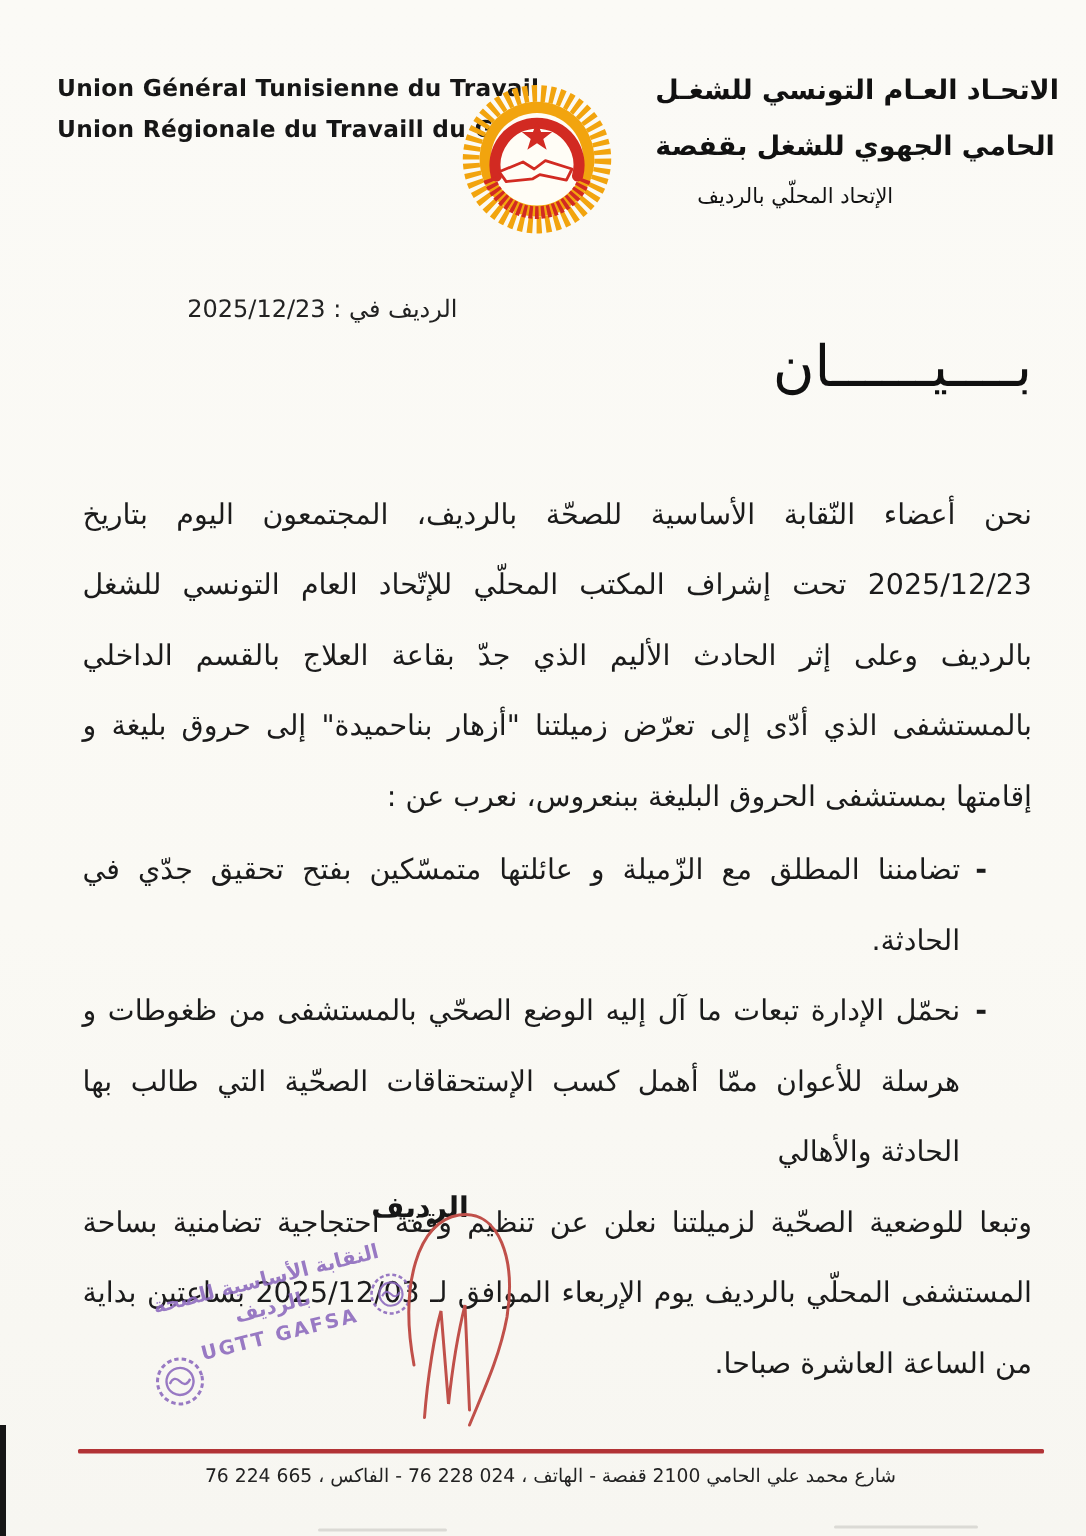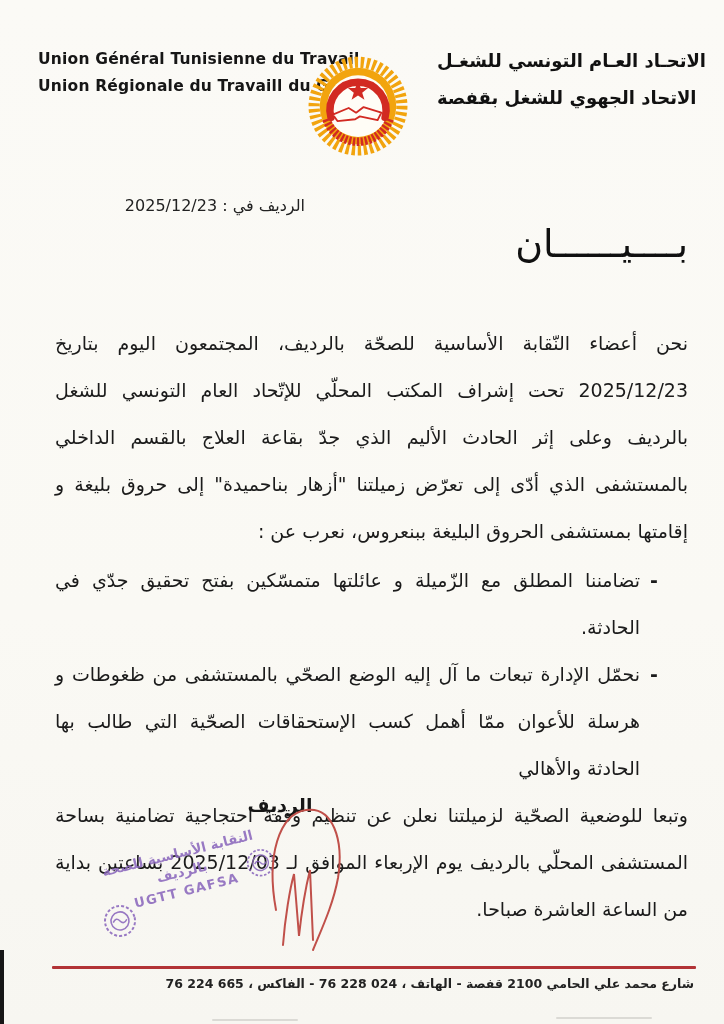--- a/index.html
+++ b/index.html
@@ -70,22 +70,22 @@
   .stamp .emblem.left{left:-2px;top:44px;width:36px;height:36px;}
   .stamp .emblem.right{right:-6px;top:24px;width:31px;height:31px;}
   .signature-svg{position:absolute;left:256px;top:798px;width:100px;height:155px;}
   
   .footer-rule{
     position:absolute;left:52px;top:966px;width:644px;height:3px;
     background:#b23336;border-radius:1px;
   }
   .footer-text{
     position:absolute;left:40px;right:30px;top:976px;
-    direction:rtl;
-    font-size:12.5px;font-weight:bold;color:#222;
+    direction:rtl;text-align:center;
+    font-size:12.5px;font-weight:normal;color:#222;
   }
   
   .edge-artifact{position:absolute;left:0;top:950px;width:4px;height:74px;background:#161616;}
   .smudge{position:absolute;background:#b9b9b4;opacity:.45;border-radius:2px;}
   .smudge.a{left:212px;top:1019px;width:86px;height:2px;}
   .smudge.b{left:556px;top:1017px;width:96px;height:2px;}
 </style>
 </head>
 <body>
 
@@ -103,21 +103,22 @@
       <circle cx="60" cy="58" r="33" fill="#fffdf6"></circle>
       <path d="M31,70 A30,30 0 1 1 89,70" fill="none" stroke="#d22a22" stroke-width="8" stroke-linecap="round"></path>
       <polygon points="60,31 62.9,38.6 70.8,38.6 64.5,43.6 66.9,51.2 60,46.6 53.1,51.2 55.5,43.6 49.2,38.6 57.1,38.6" fill="#d22a22"></polygon>
       <path d="M33,67 L50,60 L58,65 L66,59 L85,65 L81,73 L62,69 L57,72 L38,74 Z" fill="#fffdf6" stroke="#d22a22" stroke-width="2" stroke-linejoin="round"></path>
       <path d="M26,72 A36,36 0 0 0 94,72" fill="none" stroke="#d22a22" stroke-width="9" stroke-dasharray="2.6 1.7"></path>
     </svg>
   </div>
 
   <div class="hdr-ar">
     <div class="l1">الاتحـاد العـام التونسي للشغـل</div>
-    <div class="l2">الاتحاد الجهوي للشغل بقفصة</div>
+    <div class="l2">الحامي الجهوي للشغل بقفصة</div>
+    <div class="l3">الإتحاد المحلّي بالرديف</div>
   </div>
 
   <div class="date-line">الرديف في : 2025/12/23</div>
 
   <div class="doc-title">بــــيــــــان</div>
 
   <div class="body-main">
     <p>نحن أعضاء النّقابة الأساسية للصحّة بالرديف، المجتمعون اليوم بتاريخ 2025/12/23 تحت إشراف المكتب المحلّي للإتّحاد العام التونسي للشغل بالرديف وعلى إثر الحادث الأليم الذي جدّ بقاعة العلاج بالقسم الداخلي بالمستشفى الذي أدّى إلى تعرّض زميلتنا "أزهار بناحميدة" إلى حروق بليغة و إقامتها بمستشفى الحروق البليغة ببنعروس، نعرب عن :</p>
     <div class="bullets">
       <div class="bullet">

